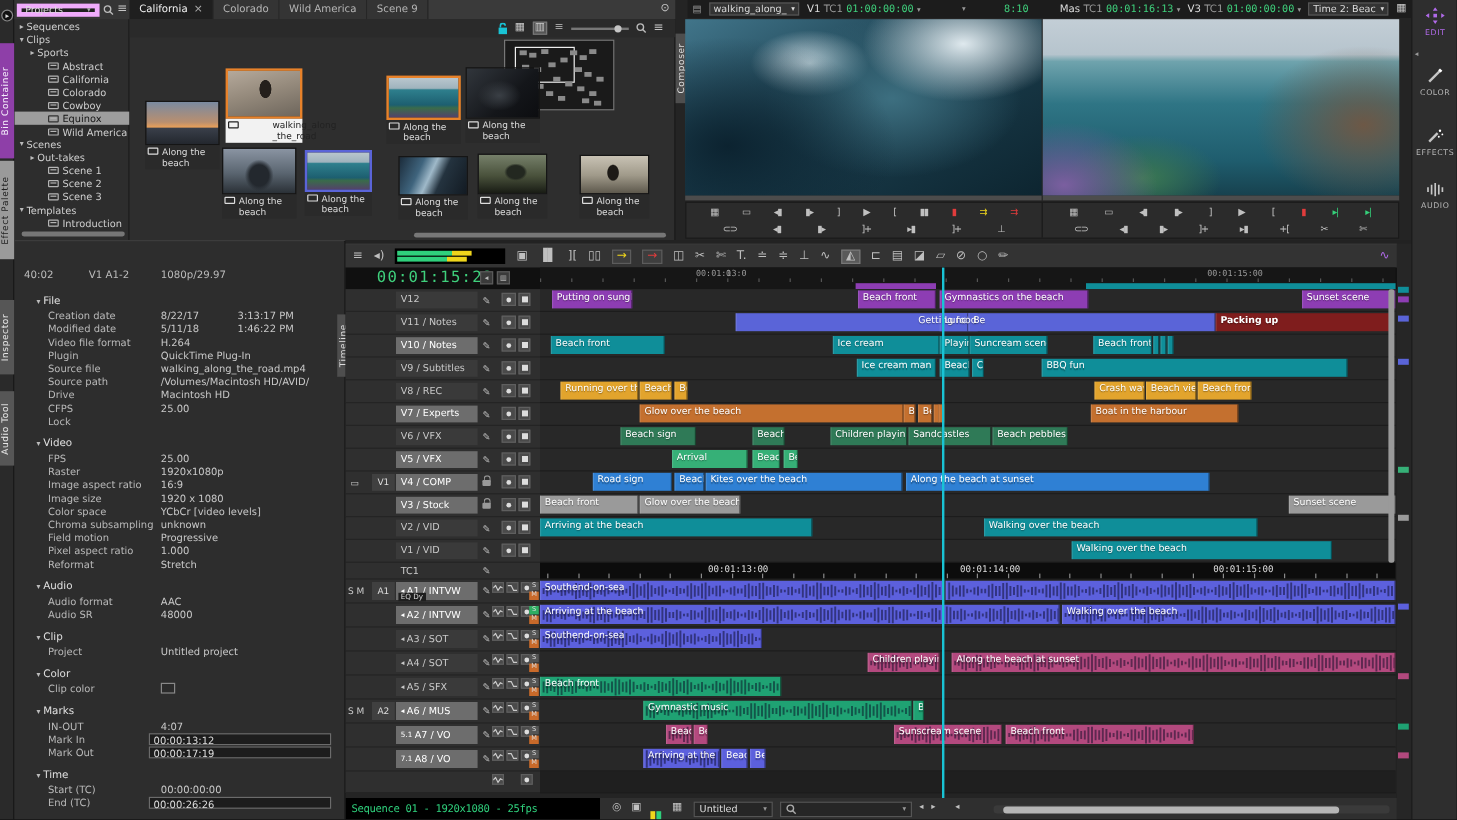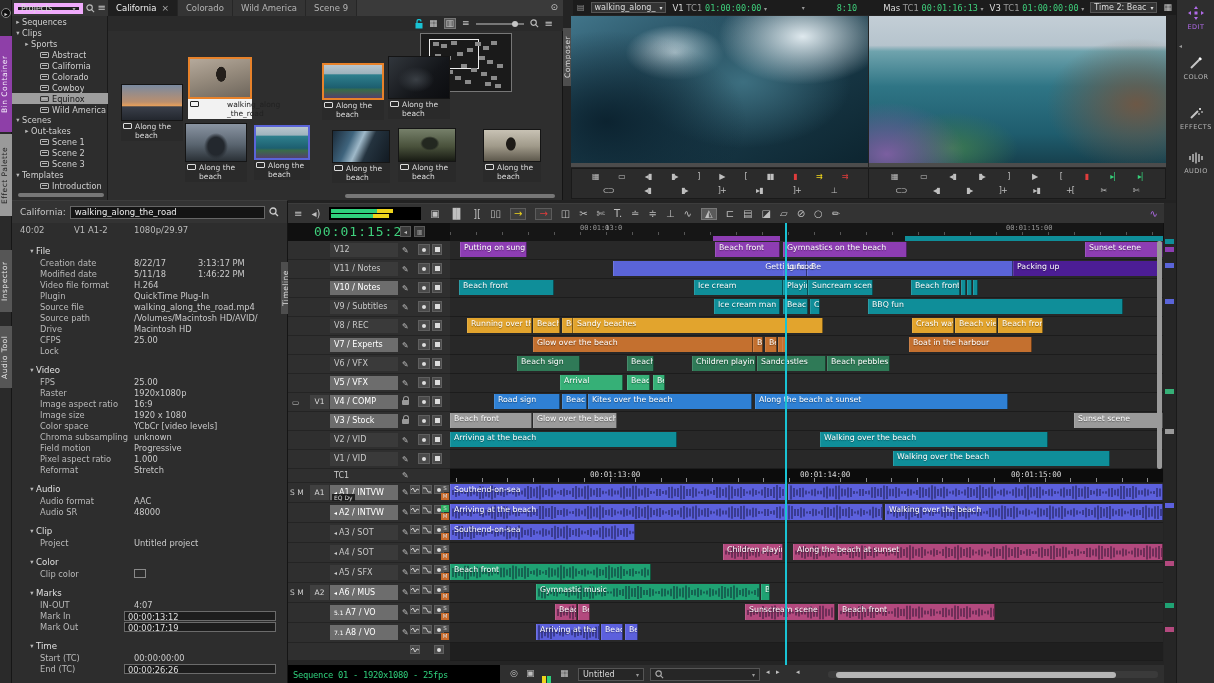--- a/index.html
+++ b/index.html
@@ -527,32 +527,20 @@
       <div class="ov-tick" style="top: 96px; background: rgb(90, 100, 216);"></div>
       <div class="ov-tick" style="top: 186px; background: rgb(54, 176, 119);"></div>
       <div class="ov-tick" style="top: 226px; background: rgb(154, 154, 154);"></div>
       <div class="ov-tick" style="top: 300px; background: rgb(92, 96, 221);"></div>
       <div class="ov-tick" style="top: 358px; background: rgb(179, 73, 126);"></div>
       <div class="ov-tick" style="top: 400px; background: rgb(31, 162, 115);"></div>
       <div class="ov-tick" style="top: 424px; background: rgb(179, 73, 126);"></div>
     </div>
 
   <div id="inspector" class="abs">
-    <div class="insp-head">
-      <span style="color:#c5c5c5">California:</span>
-      <div class="insp-input">
-          <span>walking_along_the_road</span>
-        </div>
-      <span>
-        <svg width="10" height="10" viewBox="0 0 10 10">
-            <circle cx="4" cy="4" r="3" fill="none" stroke="#ccc" stroke-width="1.3"></circle>
-            <line x1="6.2" y1="6.2" x2="9" y2="9" stroke="#ccc" stroke-width="1.3"></line>
-          </svg>
-      </span>
-    </div>
     <div class="insp-sum">
       <span style="left:8px">40:02</span>
       <span style="left:62px">V1 A1-2</span>
       <span style="left:122px">1080p/29.97</span>
     </div>
     <div id="inspRows">
         <div class="sec-title">
           <div class="tree-arrow">▾</div>
           <div>File</div>
         </div>
@@ -818,21 +806,21 @@
           <div class="lane">
             <div class="clip" style="left: 163px; width: 202px; background: rgb(90, 100, 216); text-align: right;">
               <div class="lbl">Getting food</div>
             </div>
             <div class="clip" style="left: 333px; width: 24px; background: rgb(90, 100, 216);">
               <div class="lbl">Lunch</div>
             </div>
             <div class="clip" style="left: 357px; width: 206px; background: rgb(90, 100, 216);">
               <div class="lbl">Be</div>
             </div>
-            <div class="clip" style="left: 563px; width: 148px; background: #4c1d95;">
+            <div class="clip" style="left: 563px; width: 148px; background: #7f1d1d; font-weight: bold;">
               <div class="lbl">Packing up</div>
             </div>
           </div>
         </div>
         <div class="trow" style="height: 19px;">
           <div class="thead">
             <div class="tname sel">
               <div>V10 / Notes</div>
             </div>
             <div class="pencil">✎</div>
@@ -913,23 +901,20 @@
           </div>
           <div class="lane">
             <div class="clip" style="left: 17px; width: 65px; background: rgb(226, 164, 45);">
               <div class="lbl">Running over the s</div>
             </div>
             <div class="clip" style="left: 83px; width: 27px; background: rgb(226, 164, 45);">
               <div class="lbl">Beach</div>
             </div>
             <div class="clip" style="left: 112px; width: 11px; background: rgb(226, 164, 45);">
               <div class="lbl">Be</div>
-            </div>
-            <div class="clip" style="left: 123px; width: 250px; background: rgb(226, 164, 45);">
-              <div class="lbl">Sandy beaches</div>
             </div>
             <div class="clip" style="left: 462px; width: 42px; background: rgb(226, 164, 45);">
               <div class="lbl">Crash wave</div>
             </div>
             <div class="clip" style="left: 505px; width: 42px; background: rgb(226, 164, 45);">
               <div class="lbl">Beach view</div>
             </div>
             <div class="clip" style="left: 548px; width: 45px; background: rgb(226, 164, 45);">
               <div class="lbl">Beach front</div>
             </div>

